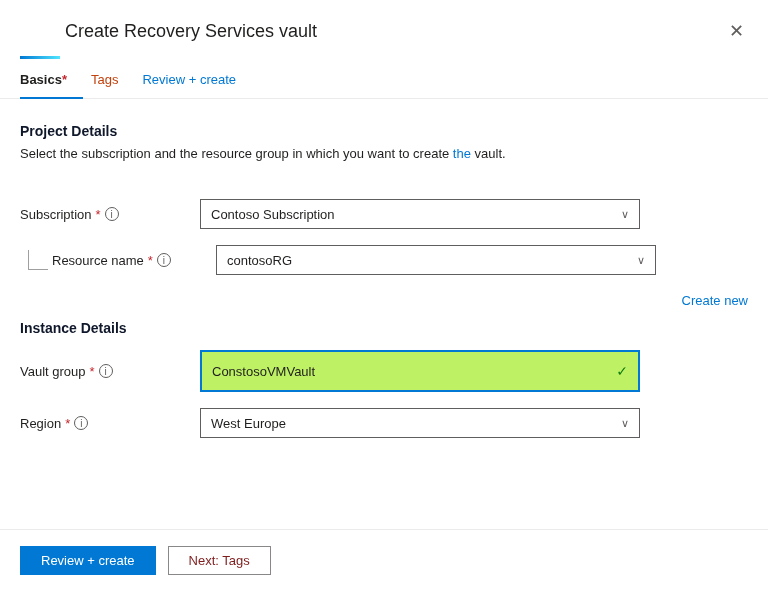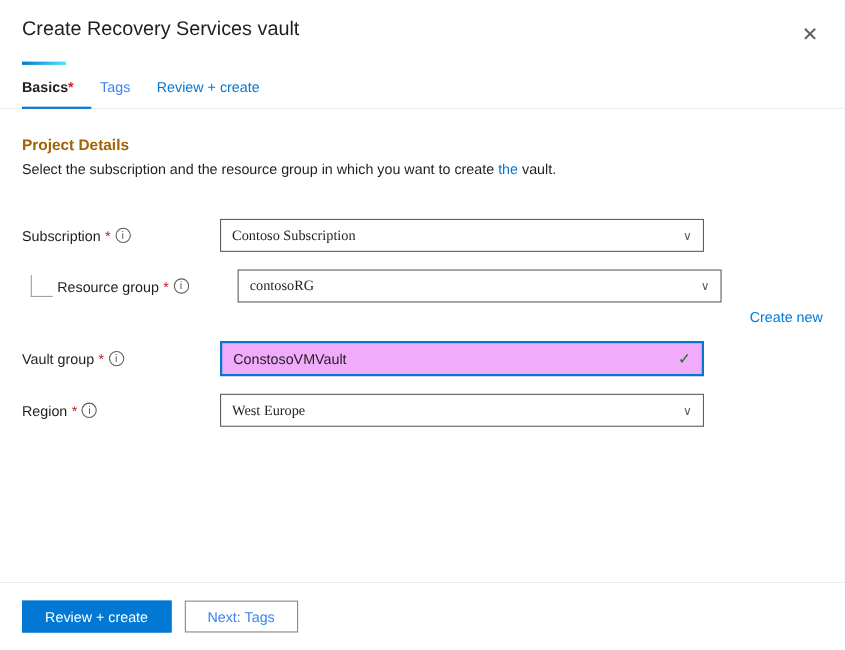--- a/index.html
+++ b/index.html
@@ -16,24 +16,25 @@
       background: #fff;
       width: 768px;
       min-height: 591px;
       box-shadow: 0 2px 16px rgba(0,0,0,0.2);
       display: flex;
       flex-direction: column;
       position: relative;
     }
     .dialog-header {
       display: flex;
-      align-items: flex-start;
+      align-items: center;
       justify-content: space-between;
       padding: 16px 20px 10px 20px;
       border-bottom: none;
+      margin-left: 45px;
     }
     .dialog-title {
       font-size: 18px;
       font-weight: 400;
       color: #201f1e;
     }
     .close-btn {
       background: none;
       border: none;
       cursor: pointer;
@@ -54,21 +55,21 @@
       display: flex;
       padding: 0 20px;
       border-bottom: 1px solid #edebe9;
       margin-top: 4px;
     }
     .tab {
       padding: 8px 16px 10px 0;
       margin-right: 8px;
       cursor: pointer;
       font-size: 13px;
-      color: #3b82f6;
+      color: #c2410c;
       border-bottom: 2px solid transparent;
       position: relative;
       top: 1px;
       white-space: nowrap;
     }
     .tab.active {
       color: #201f1e;
       border-bottom: 2px solid #0078d4;
       font-weight: 700;
     }
@@ -78,21 +79,21 @@
     .tab-asterisk {
       color: #c4262e;
     }
     .content {
       padding: 24px 20px 0 20px;
       flex: 1;
     }
     .section-title {
       font-size: 14px;
       font-weight: 600;
-      color: #a16207;
+      color: #0f172a;
       margin-bottom: 6px;
     }
     .section-desc {
       font-size: 13px;
       color: #201f1e;
       margin-bottom: 36px;
       line-height: 1.4;
     }
     .section-desc .highlight {
       color: #0078d4;
@@ -153,49 +154,48 @@
       height: 30px;
       border: 1px solid #605e5c;
       display: flex;
       align-items: center;
       justify-content: space-between;
       padding: 0 10px;
       cursor: pointer;
       background: #fff;
       color: #201f1e;
       font-size: 13px;
-      font-family: Liberation Serif, serif;
     }
     .dropdown-chevron {
       font-size: 11px;
       color: #605e5c;
     }
     .create-new-link {
       color: #0078d4;
       font-size: 13px;
       cursor: pointer;
       text-align: right;
       padding-right: 0;
-      margin-top: 6px;
+      margin-top: 18px;
       margin-bottom: 12px;
       padding-left: 180px;
     }
     .instance-section {
       margin-top: 8px;
     }
     .vault-input-wrapper {
       flex: 1;
       max-width: 440px;
-      height: 32px;
+      height: 42px;
       border: 2px solid #0078d4;
       display: flex;
       align-items: center;
       justify-content: space-between;
       padding: 0 10px;
-      background: #f0abfc;
+      background: #bef264;
       color: #201f1e;
       font-size: 13px;
     }
     .vault-input-wrapper .check-icon {
       color: #107c10;
       font-size: 14px;
     }
     .footer {
       border-top: 1px solid #edebe9;
       padding: 16px 20px;
@@ -208,21 +208,21 @@
       background: #0078d4;
       color: #fff;
       border: 1px solid #0078d4;
       padding: 6px 20px;
       font-size: 13px;
       cursor: pointer;
       font-family: inherit;
     }
     .btn-secondary {
       background: #fff;
-      color: #3b82f6;
+      color: #7f1d1d;
       border: 1px solid #8a8886;
       padding: 6px 20px;
       font-size: 13px;
       cursor: pointer;
       font-family: inherit;
     }
   </style>
 </head>
 <body>
 
@@ -262,36 +262,37 @@
       <div class="dropdown">
         <span>Contoso Subscription</span>
         <span class="dropdown-chevron">∨</span>
       </div>
     </div>
 
     <div class="resource-group-row">
       <div class="tree-indent">
         <div class="tree-line"></div>
         <div class="form-label" style="min-width:auto;">
-          <span>Resource group</span>
+          <span>Resource name</span>
           <span class="required"> *</span>
           <span class="info-icon">i</span>
         </div>
       </div>
       <div style="width:16px;flex-shrink:0;"></div>
       <div class="dropdown">
         <span>contosoRG</span>
         <span class="dropdown-chevron">∨</span>
       </div>
     </div>
     <div class="create-new-link">
       <span>Create new</span>
     </div>
 
     <div class="instance-section">
+      <div class="section-title">Instance Details</div>
       <div style="margin-top:14px;"></div>
 
       <div class="form-group">
         <div class="form-label">
           <span>Vault group</span>
           <span class="required"> *</span>
           <span class="info-icon">i</span>
         </div>
         <div class="vault-input-wrapper">
           <span>ConstosoVMVault</span>

